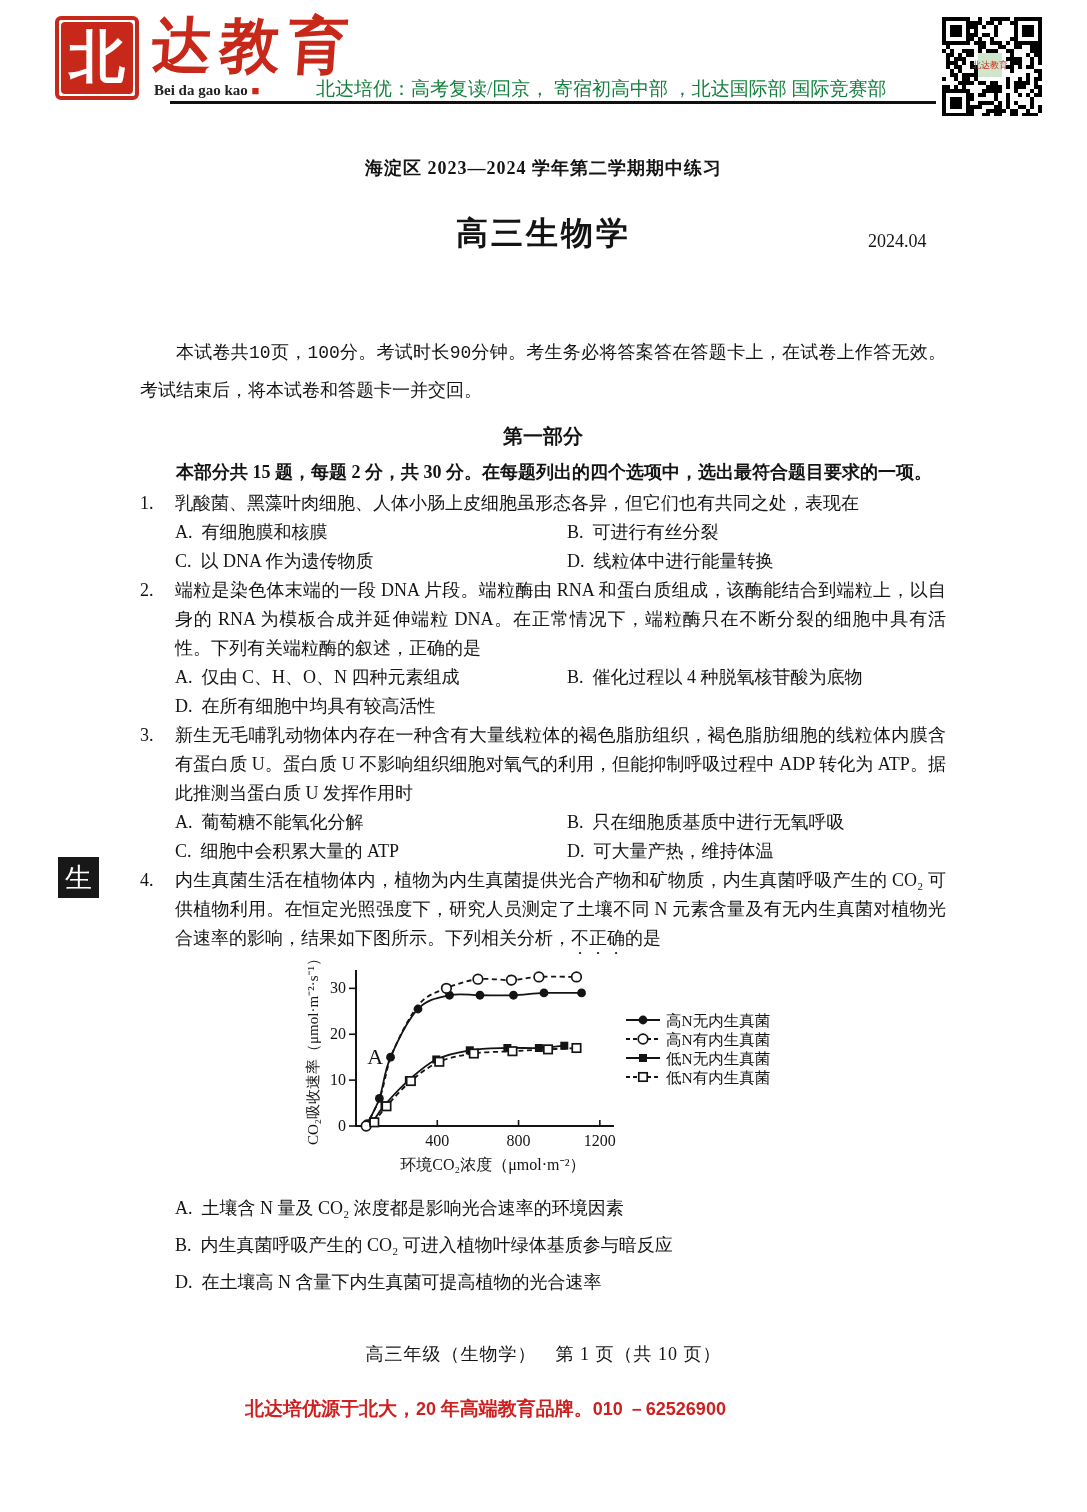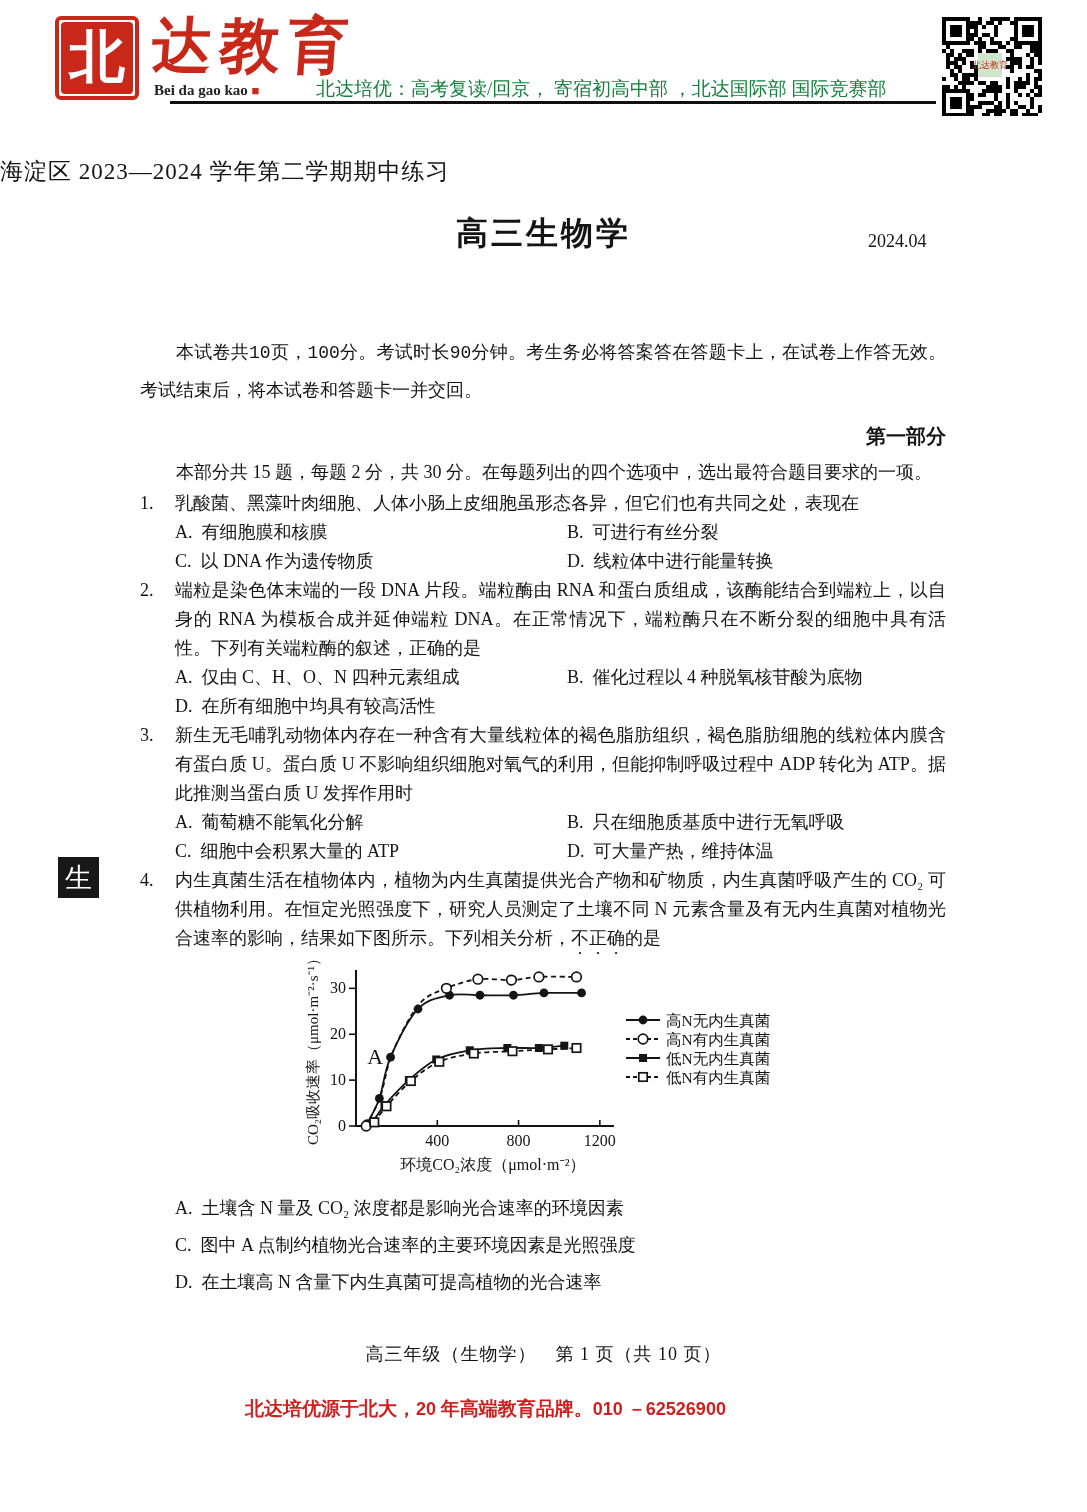--- a/index.html
+++ b/index.html
@@ -13,29 +13,29 @@
         justify-content:center;font-size:56px;font-weight:bold;border-radius:4px;}
   .brand{position:absolute;left:152px;top:14px;font-size:60px;color:#c8281a;font-weight:bold;
         letter-spacing:8px;transform:skewX(-4deg);line-height:64px;}
   .romanized{position:absolute;left:154px;top:82px;font-size:15px;color:#222;font-weight:bold;}
   .romanized .redsq{color:#c8281a;font-size:13px;}
   .slogan{position:absolute;left:316px;top:76px;width:610px;font-size:19px;color:#15803d;white-space:nowrap;}
   .header-rule{position:absolute;left:170px;top:101px;width:766px;height:3px;background:#101010;}
   .qr{position:absolute;left:939px;top:14px;width:106px;height:102px;background:#fef9c3;}
 
   
-  .title1{position:absolute;top:156px;left:0;width:100%;font-size:23px;font-weight:normal;letter-spacing:1px;}
+  .title1{position:absolute;top:156px;left:0;width:100%;text-align:center;font-size:18px;font-weight:bold;letter-spacing:1px;}
   .subject{position:absolute;top:212px;left:0;width:100%;text-align:center;font-size:32px;font-weight:bold;letter-spacing:3px;}
   .date{position:absolute;top:231px;left:868px;font-size:18px;}
 
   
   .content{position:absolute;left:140px;top:334px;width:806px;font-size:18px;line-height:29px;}
   .exam-info{line-height:38px;text-indent:2em;text-align:justify;font-family:Liberation Mono, monospace;}
-  .part-heading{text-align:right;font-weight:bold;font-size:20px;line-height:40px;margin-top:6px;}
-  .part-intro{font-weight:normal;text-indent:2em;line-height:33px;}
+  .part-heading{text-align:center;font-weight:bold;font-size:20px;line-height:40px;margin-top:6px;}
+  .part-intro{font-weight:bold;text-indent:2em;line-height:33px;}
   .question{display:flex;}
   .qnum{flex:0 0 35px;}
   .qbody{flex:1;text-align:justify;}
   .opts2{display:grid;grid-template-columns:392px 1fr;}
   .opt .olabel{margin-right:9px;}
   .opts1 .opt{line-height:37px;}
   .em-dots{-webkit-text-emphasis:filled dot #111;-webkit-text-emphasis-position:under;
            text-emphasis:filled dot #111;text-emphasis-position:under right;}
 
   
@@ -405,21 +405,21 @@
               <rect x="339" y="96" width="8" height="8" fill="#141414"></rect>
               <text x="366" y="105.5" font-size="15.5" fill="#141414">低N无内生真菌</text>
               <line x1="326" y1="119" x2="360" y2="119" stroke="#141414" stroke-width="1.8" stroke-dasharray="4 3"></line>
               <rect x="338.8" y="114.8" width="8.4" height="8.4" fill="#fff" stroke="#141414" stroke-width="1.7"></rect>
               <text x="366" y="124.5" font-size="15.5" fill="#141414">低N有内生真菌</text>
               <text x="193" y="212" text-anchor="middle" font-size="16" fill="#141414">环境CO₂浓度（μmol·m⁻²）</text>
               <text x="0" y="0" text-anchor="middle" font-size="15" fill="#141414" transform="translate(18,90) rotate(-90)">CO₂吸收速率（μmol·m⁻²·s⁻¹）</text>
             </svg></div>
         <div class="opts1">
           <div class="opt"><span class="olabel">A.</span><span>土壤含 N 量及 CO₂ 浓度都是影响光合速率的环境因素</span></div>
-          <div class="opt"><span class="olabel">C.</span><span>图中 A 点制约植物光合速率的主要环境因素是光照强度</span></div>
+          <div class="opt"><span class="olabel">B.</span><span>内生真菌呼吸产生的 CO₂ 可进入植物叶绿体基质参与暗反应</span></div>
           <div class="opt"><span class="olabel">D.</span><span>在土壤高 N 含量下内生真菌可提高植物的光合速率</span></div>
         </div>
       </div>
     </div>
   </div>
 
   <div class="footer-page">高三年级（生物学）　第 1 页（共 10 页）</div>
   <div class="footer-red">
     <span>北达培优源于北大，</span><b>20</b><span> 年高端教育品牌。</span><b>010 －62526900</b>
   </div>

